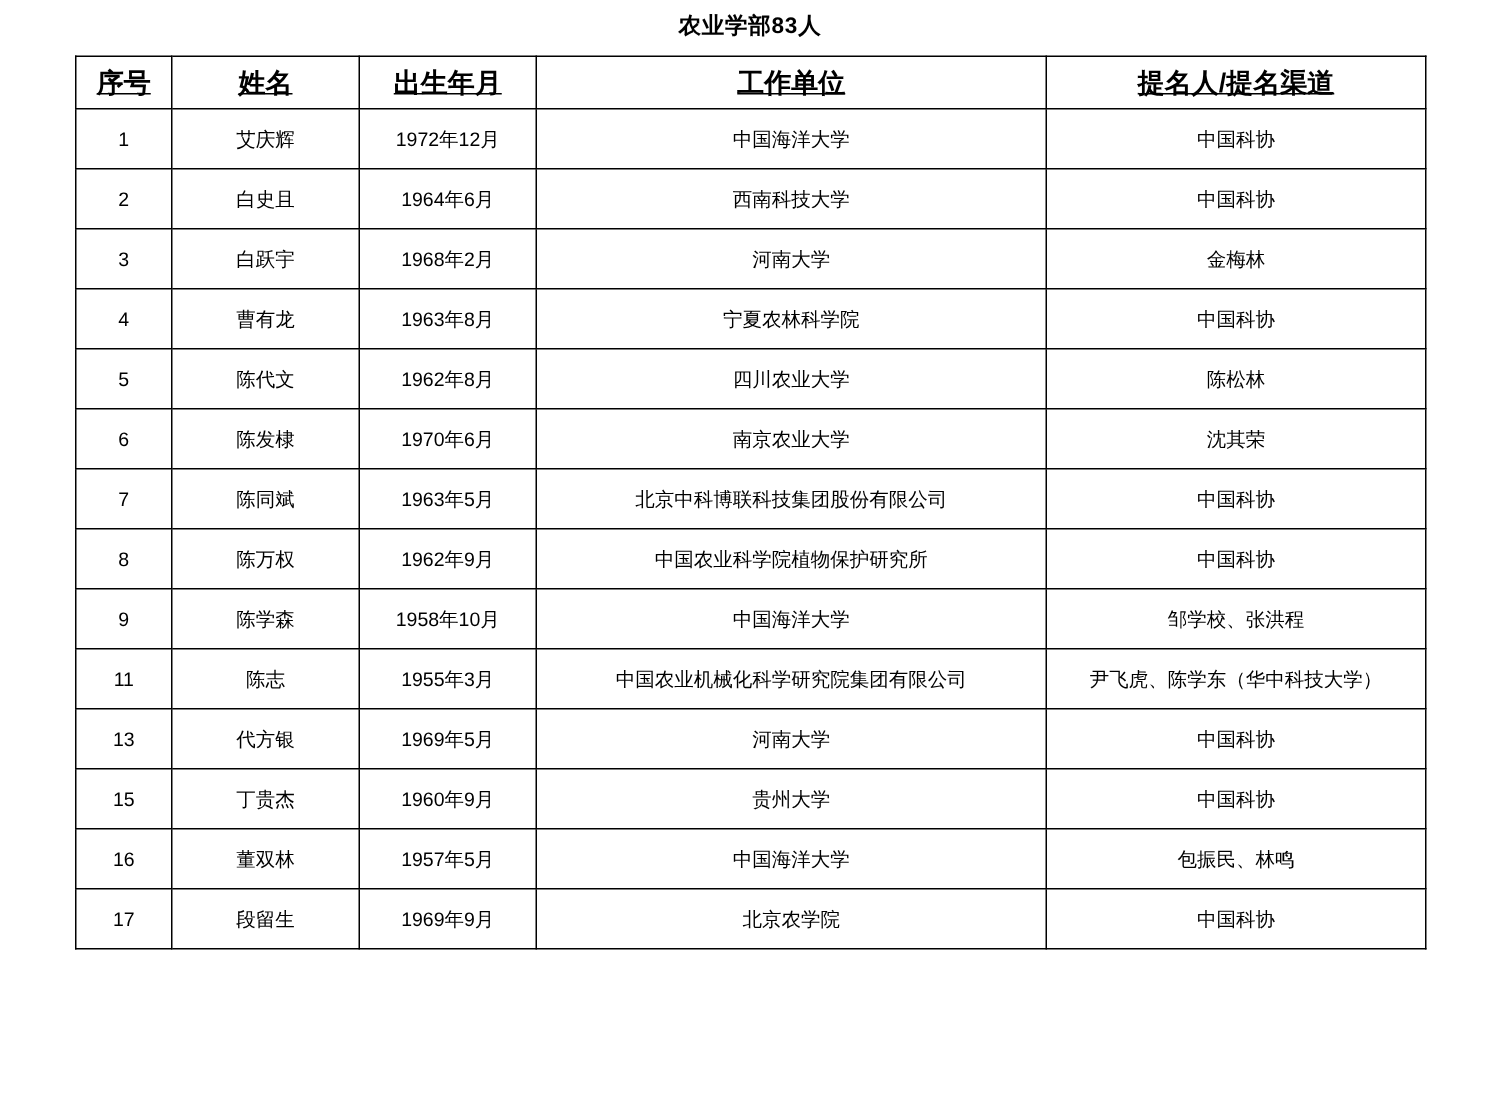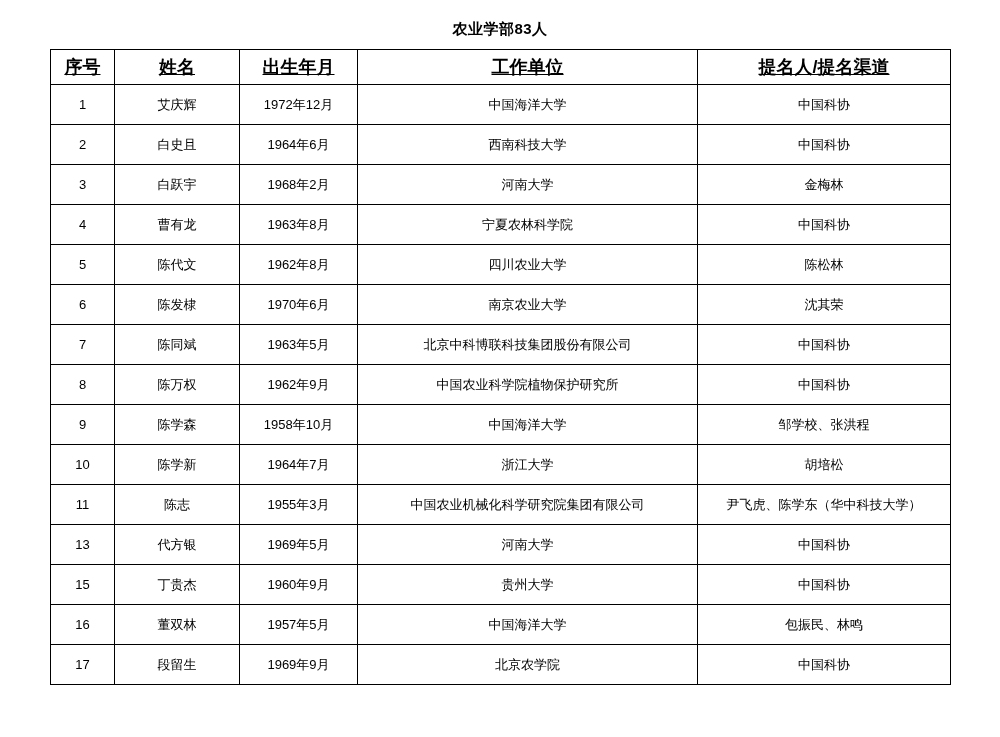--- a/index.html
+++ b/index.html
@@ -11,21 +11,21 @@
     width: 1000px;
     height: 737px;
     font-family: "Liberation Sans", sans-serif;
     color: #000000;
     overflow: hidden;
   }
   .page {
     width: 1000px;
     height: 737px;
     box-sizing: border-box;
-    padding: 12px;
+    padding: 0;
     position: relative;
   }
   .doc-title {
     text-align: center;
     font-size: 15px;
     font-weight: bold;
     padding-top: 8px;
     padding-bottom: 10px;
     letter-spacing: 0.5px;
   }
@@ -153,27 +153,20 @@
             <td class="cell-nom">中国科协</td>
           </tr>
           <tr>
             <td class="cell-index">9</td>
             <td class="cell-name">陈学森</td>
             <td class="cell-birth">1958年10月</td>
             <td class="cell-org">中国海洋大学</td>
             <td class="cell-nom">邹学校、张洪程</td>
           </tr>
           <tr>
-            <td class="cell-index">10</td>
-            <td class="cell-name">陈学新</td>
-            <td class="cell-birth">1964年7月</td>
-            <td class="cell-org">浙江大学</td>
-            <td class="cell-nom">胡培松</td>
-          </tr>
-          <tr>
             <td class="cell-index">11</td>
             <td class="cell-name">陈志</td>
             <td class="cell-birth">1955年3月</td>
             <td class="cell-org">中国农业机械化科学研究院集团有限公司</td>
             <td class="cell-nom">尹飞虎、陈学东（华中科技大学）</td>
           </tr>
           <tr>
             <td class="cell-index">13</td>
             <td class="cell-name">代方银</td>
             <td class="cell-birth">1969年5月</td>

